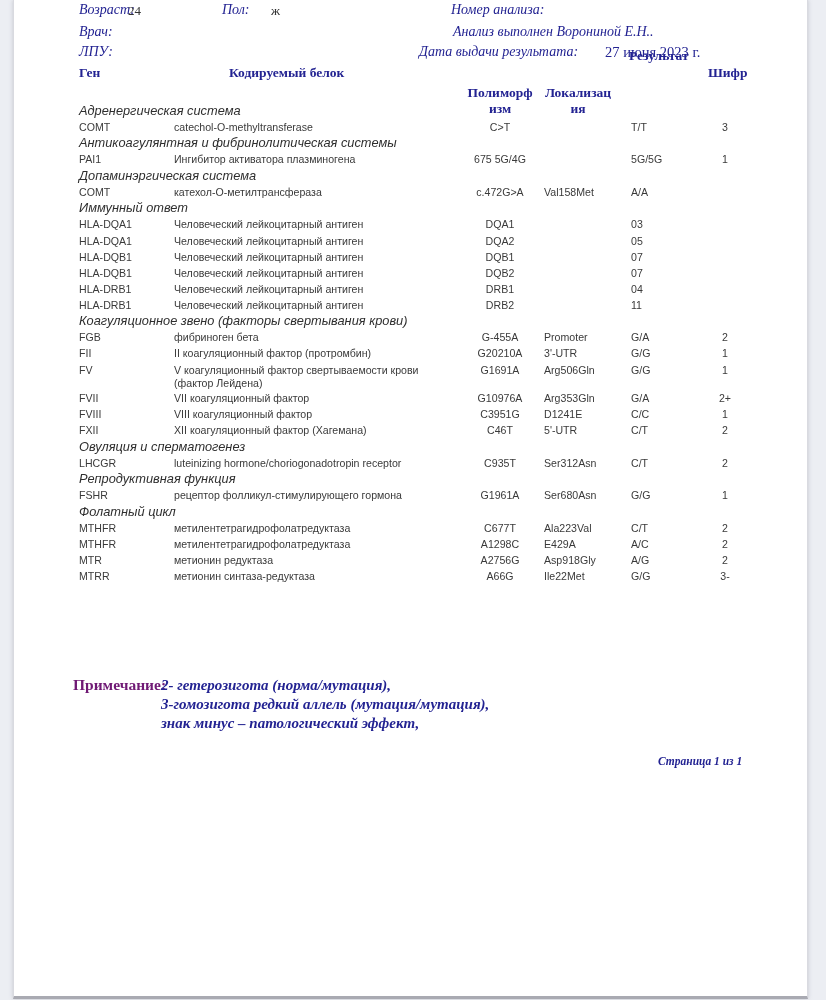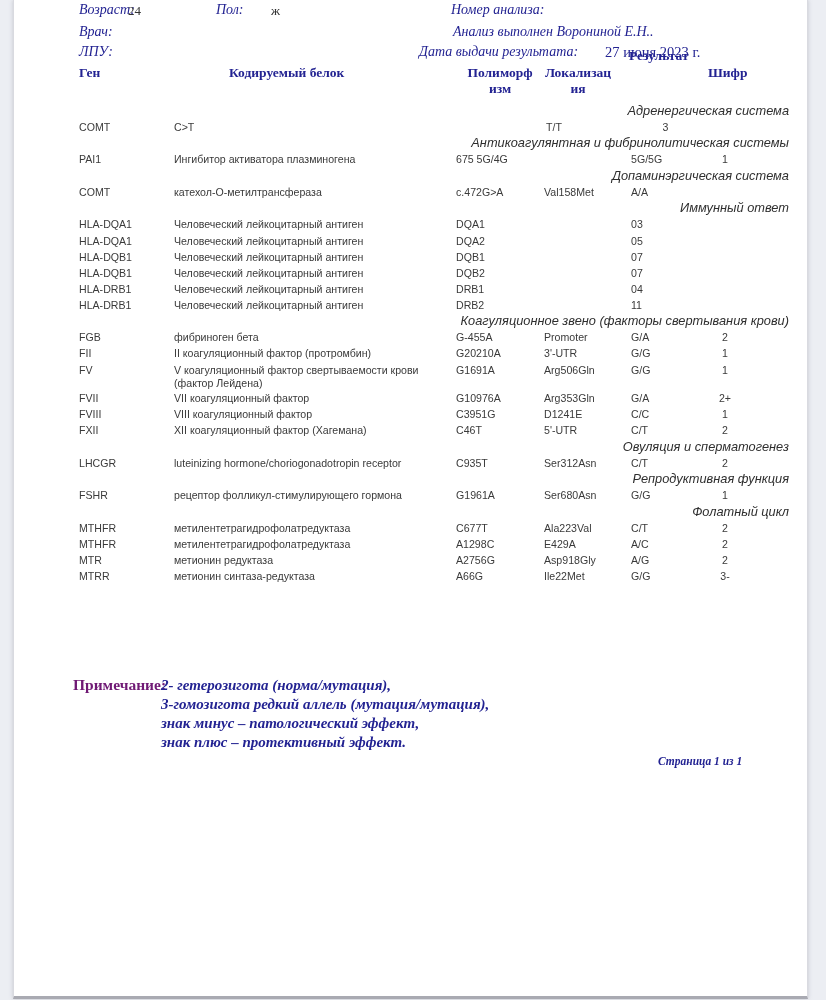--- a/index.html
+++ b/index.html
@@ -30,37 +30,37 @@
     font-family:Liberation Serif, serif;
     font-size:13px;color:#333;white-space:nowrap;
   }
   .abs{position:absolute;}
   
   .thead-cell{
     font-family:"Liberation Serif",serif;
     font-weight:bold;
     font-size:13.5px;color:#232392;line-height:16px;
   }
-  .two-line{text-align:center;display:inline-block;}
+  .two-line{text-align:center;display:inline-block;margin-top:20px;}
   
   .tbody{position:absolute;left:65px;top:103px;width:710px;}
   .sec-row{
-    height:16.4px;text-align:right;
+    height:16.4px;text-align:left;
     font-style:italic;font-size:12.8px;color:#2e2e2e;
     line-height:16.4px;white-space:nowrap;
   }
   .trow{
     display:grid;
     grid-template-columns:95px 282px 88px 85px 73px 46px;
     min-height:16.1px;
     font-size:10.6px;color:#3a3a3a;line-height:13.4px;
     align-items:start;
   }
   .trow > div{padding-top:1.6px;}
-  .c-poly{}
+  .c-poly{text-align:center;}
   .c-res{padding-left:2px;}
   .c-code{text-align:center;}
   
   .note-label{
     font-family:"Liberation Serif",serif;font-weight:bold;
     font-size:15.5px;color:#701a75;white-space:nowrap;
   }
   .note-line{
     font-family:"Liberation Serif",serif;font-weight:bold;font-style:italic;
     font-size:15px;color:#232392;line-height:19px;white-space:nowrap;
@@ -71,21 +71,21 @@
   }
 </style>
 </head>
 <body>
 
 <div class="page">
 
   <div>
     <span class="abs lbl" style="left:65px;top:2px">Возраст:</span>
     <span class="abs plainval" style="left:114px;top:3px">24</span>
-    <span class="abs lbl" style="left:202px;top:2px">Пол:</span>
+    <span class="abs lbl" style="left:208px;top:2px">Пол:</span>
     <span class="abs plainval" style="left:257px;top:3px">ж</span>
     <span class="abs lbl" style="left:437px;top:2px">Номер анализа:</span>
 
     <span class="abs lbl" style="left:65px;top:24px">Врач:</span>
     <span class="abs lbl" style="left:439px;top:24px">Анализ выполнен Ворониной Е.Н..</span>
 
     <span class="abs lbl" style="left:65px;top:44px">ЛПУ:</span>
     <span class="abs lbl" style="left:405px;top:44px">Дата выдачи результата:</span>
     <span class="abs serifval" style="left:591px;top:44px">27 июня 2023 г.</span>
   </div>
@@ -98,20 +98,21 @@
     <span class="abs thead-cell" style="left:615px;top:48px">Результат</span>
     <span class="abs thead-cell" style="left:694px;top:65px">Шифр</span>
   </div>
 
   <div class="tbody">
       <div class="sec-row">
     <span>Адренергическая система</span>
   </div>
       <div class="trow">
     <div class="c-gene">COMT</div>
+    <div class="c-prot">catechol-O-methyltransferase</div>
     <div class="c-poly">C&gt;T</div>
     <div class="c-loc"></div>
     <div class="c-res">T/T</div>
     <div class="c-code">3</div>
   </div>
       <div class="sec-row">
     <span>Антикоагулянтная и фибринолитическая системы</span>
   </div>
       <div class="trow">
     <div class="c-gene">PAI1</div>
@@ -292,18 +293,17 @@
     <div class="c-code">3-</div>
   </div>
     </div>
 
   <div>
     <span class="abs note-label" style="left:59px;top:676px">Примечание:</span>
     <div class="abs" style="left:147px;top:676px">
       <div class="note-line">2- гетерозигота (норма/мутация),</div>
       <div class="note-line">3-гомозигота редкий аллель (мутация/мутация),</div>
       <div class="note-line">знак минус – патологический эффект,</div>
-      <div class="note-line">знак плюс – протективный эффект.</div>
     </div>
     <span class="abs page-num" style="left:644px;top:755px">Страница 1 из 1</span>
   </div>
 
 </div>
 
 </body></html>

